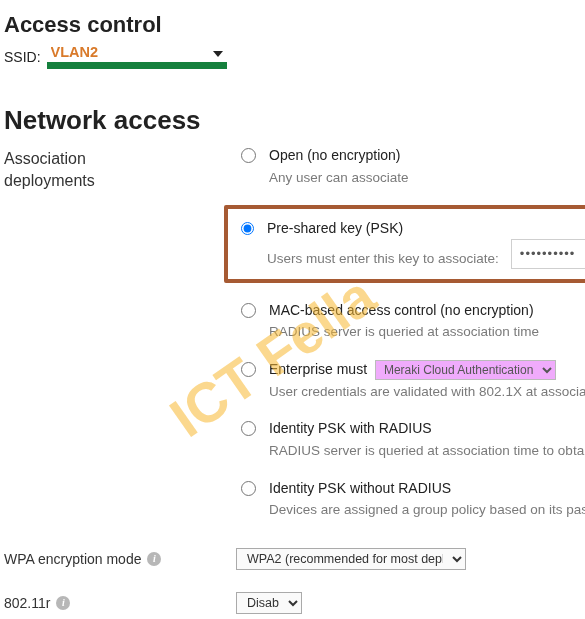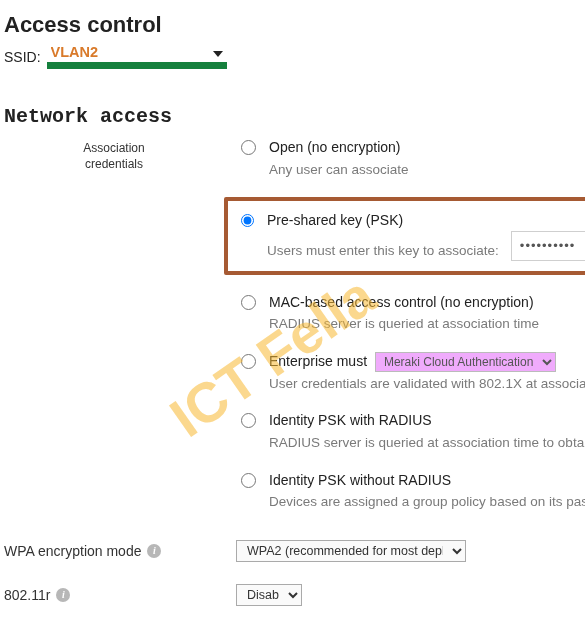--- a/index.html
+++ b/index.html
@@ -27,25 +27,24 @@
     pointer-events: none;
     z-index: 5;
   }
   h1.section-heading {
     font-size: 22px;
     font-weight: 700;
     margin: 8px 0 6px 0;
     color: #222;
   }
   h2.sub-heading {
-    font-size: 20px;
+    font-size: 26px;
     font-weight: 700;
     margin: 36px 0 10px 0;
     color: #222;
-    font-family: Liberation Mono, monospace;
   }
   .ssid-row {
     display: flex;
     align-items: center;
     gap: 6px;
     margin-bottom: 14px;
   }
   .ssid-label { font-size: 14px; }
   .ssid-select-wrap {
     position: relative;
@@ -72,25 +71,24 @@
     top: 3px;
     pointer-events: none;
   }
   .assoc-grid {
     display: grid;
     grid-template-columns: 220px 1fr;
     column-gap: 12px;
     align-items: start;
   }
   .left-label {
-    font-size: 12px;
+    font-size: 16px;
     color: #333;
     line-height: 1.35;
     padding-top: 2px;
-    text-align: center;
   }
   .options-col { }
   .option-block {
     display: flex;
     align-items: flex-start;
     gap: 10px;
     margin-bottom: 18px;
   }
   .option-block input[type=radio] {
     width: 15px;
@@ -211,21 +209,21 @@
             </svg>
         </span>
       </span>
     </div>
 
     <h2 class="sub-heading">Network access</h2>
 
     <div class="assoc-grid">
       <div class="left-label">
         <span>Association</span><br>
-        <span>credentials</span>
+        <span>deployments</span>
       </div>
 
       <div class="options-col">
 
         <div class="option-block">
           <input type="radio" name="assoc" style="">
           <div class="option-lines">
             <div class="option-title">Open (no encryption)</div>
             <div class="option-desc">Any user can associate</div>
           </div>

